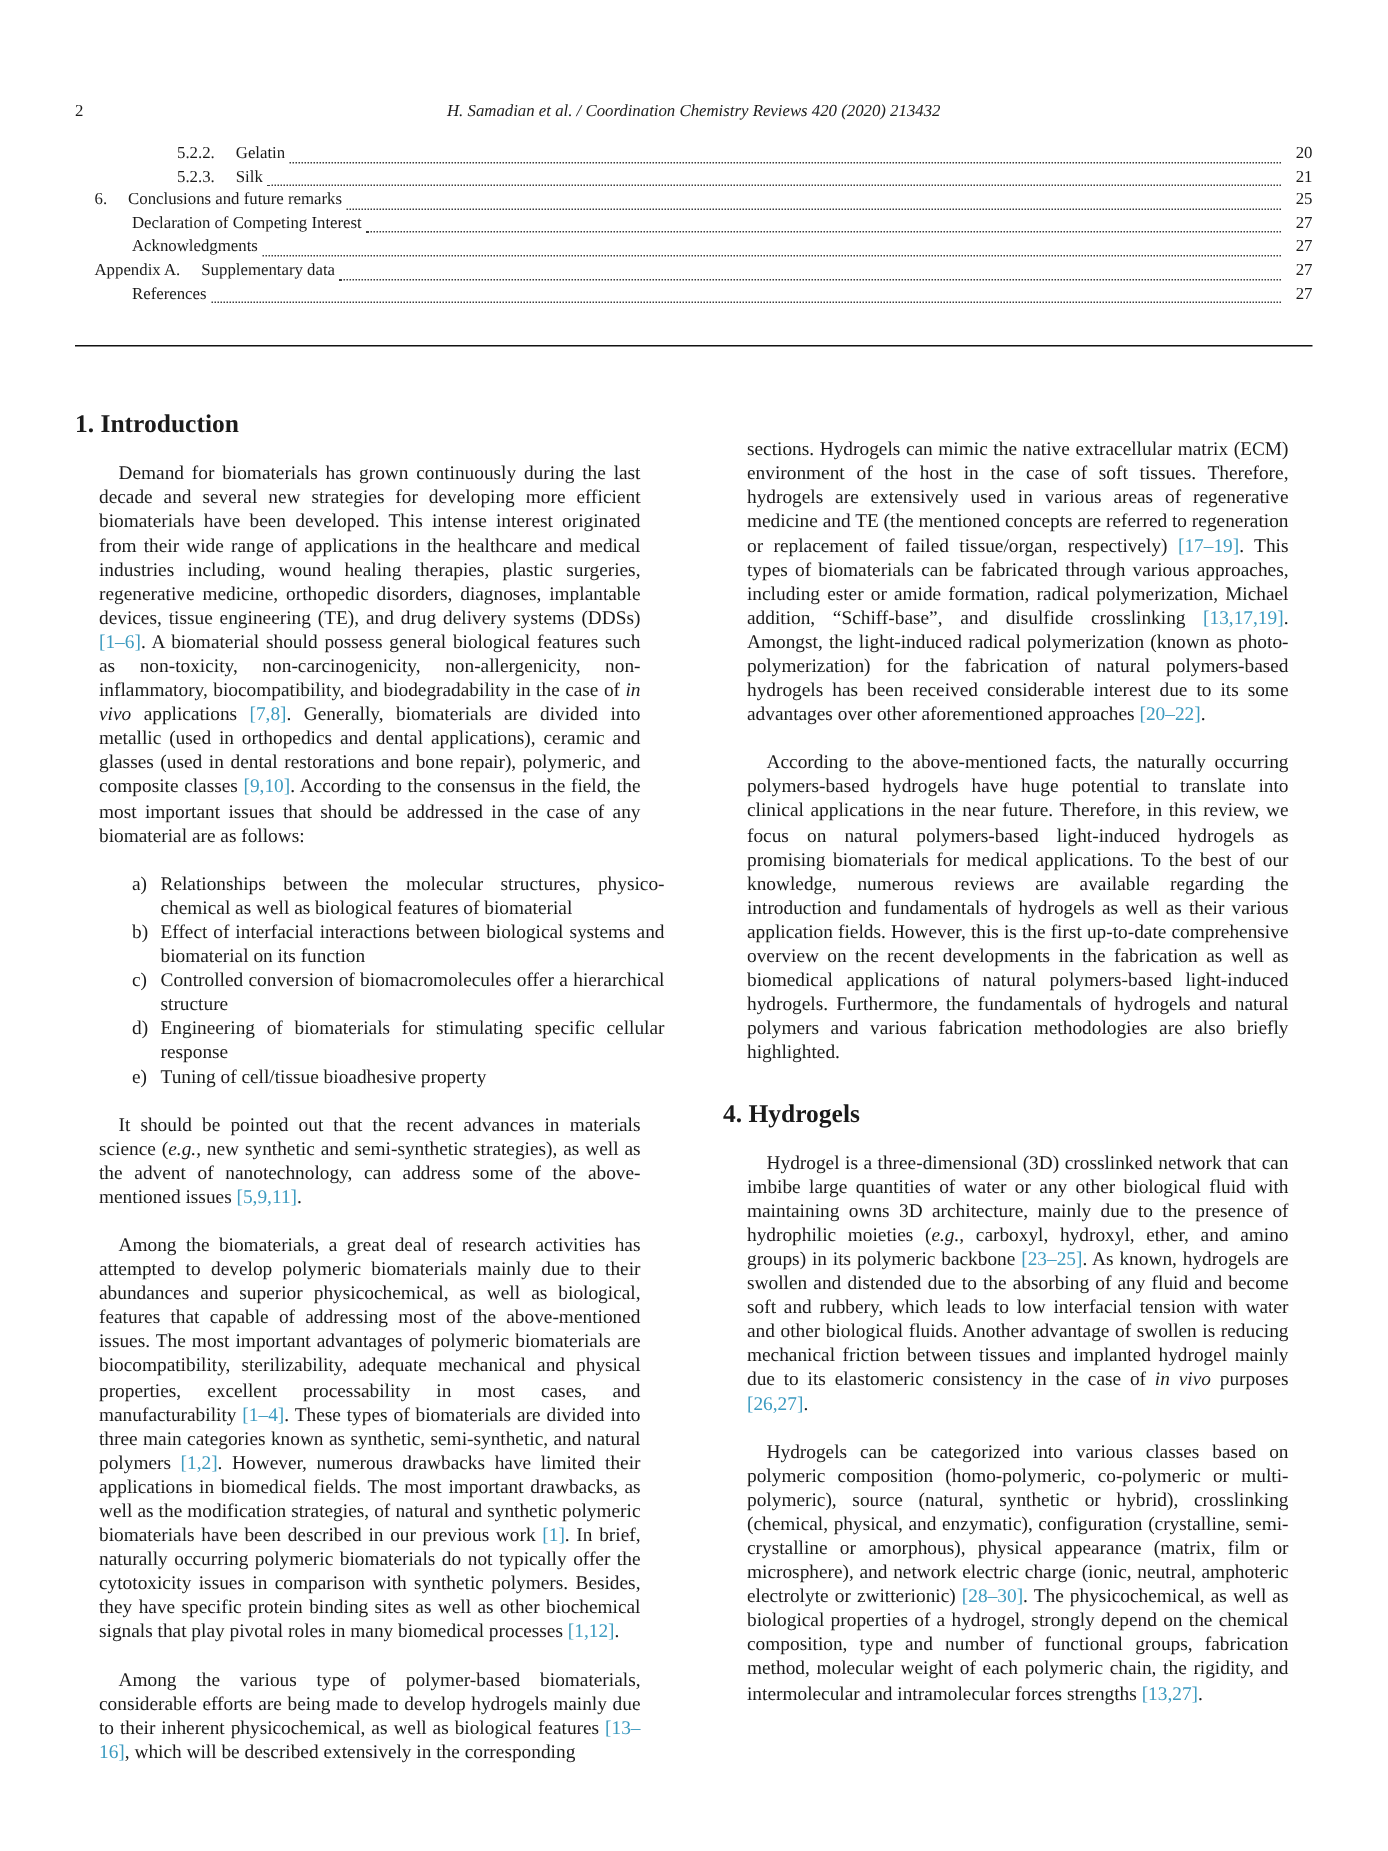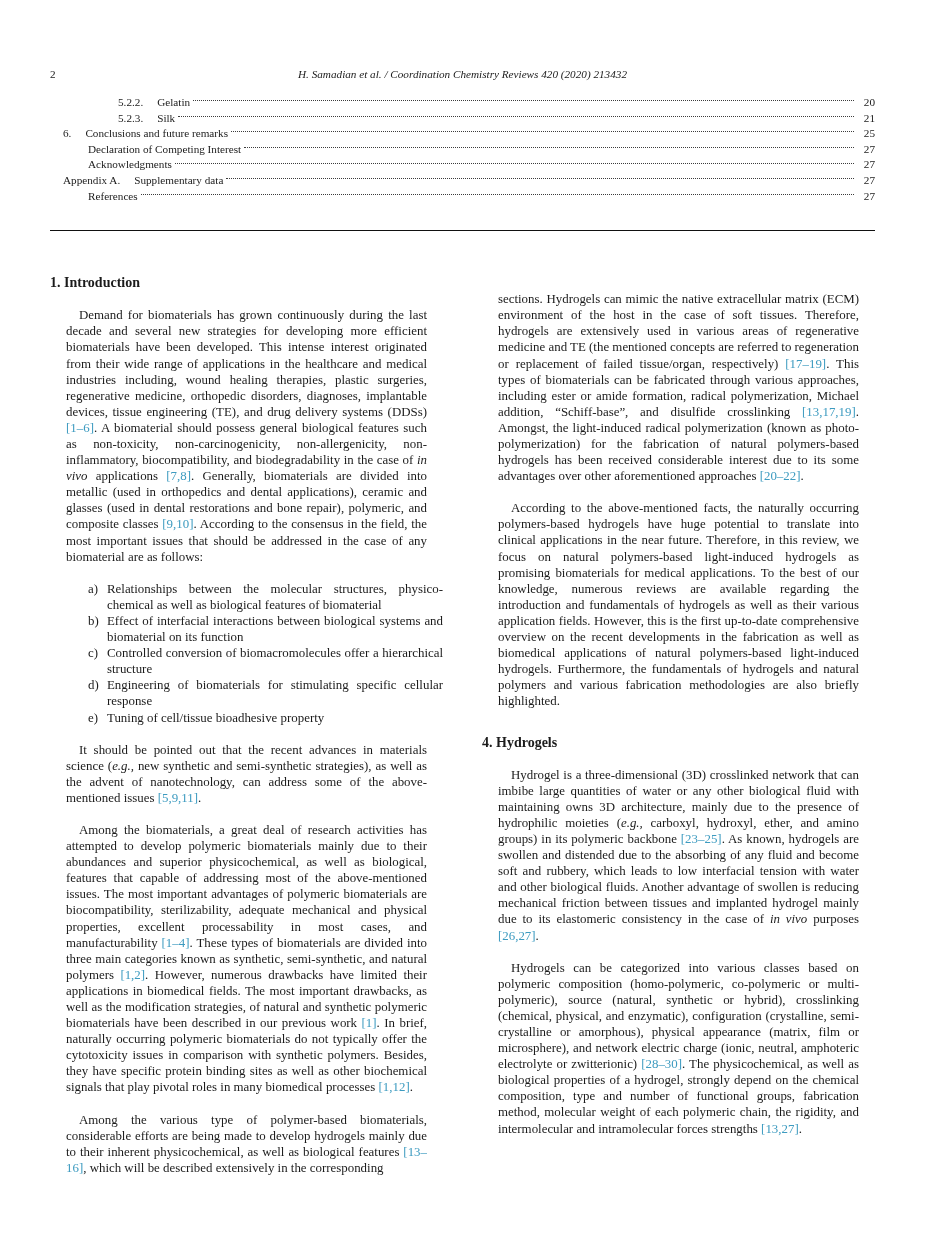--- a/index.html
+++ b/index.html
@@ -16,41 +16,41 @@
     overflow: hidden;
     position: relative;
     background: #ffffff;
   }
   
   .page-header { position: relative; font-size: 11.2px; line-height: 13px; }
   .page-number { position: absolute; left: 0; top: 0; }
   .running-title { display: block; text-align: center; font-style: italic; color: #202020; }
   
   .toc { margin-top: 14px; font-size: 11.2px; }
-  .toc-row { display: flex; align-items: center; line-height: 15.6px; font-family: Liberation Serif, serif; }
+  .toc-row { display: flex; align-items: flex-end; line-height: 15.6px; font-family: Liberation Serif, serif; }
   .toc-row .lbl { margin-right: 14px; white-space: pre; }
   .toc-row .lbl:empty { display: none; }
   .toc-row.lvl0 { padding-left: 13px; }
   .toc-row.lvl1 { padding-left: 38px; }
   .toc-row.lvl2 { padding-left: 68px; }
   .leader { flex: 1; border-bottom: 1px dotted #3c3c3c; margin: 0 3px; transform: translateY(-2px); }
   .pg { min-width: 18px; text-align: right; }
   
   .rule { border: none; border-top: 1px solid #111; margin: 26px 0 0 0; height: 0; }
   
   .columns { display: flex; gap: 39px; margin-top: 44px; }
   .col {
     width: 393px;
     font-size: 12.9px;
     line-height: 16.1px;
     text-align: justify;
     hyphens: auto; -webkit-hyphens: auto;
   }
   .sec-heading {
-    font-size: 14px; font-weight: bold;
+    font-size: 17px; font-weight: bold;
     margin: 0 0 13px 0; text-align: left;
   }
   .sec2 { margin-top: 25px; }
   .para { margin: 16px; }
   .indent { text-indent: 13px; }
   .abc-list { margin: 7px 0; padding-left: 38px; }
   .li { display: flex; }
   .marker { flex: 0 0 19px; }
   .li-text { flex: 1; text-align: justify; }
   .cite { color: var(--cite-color, #3d9bc0); }

